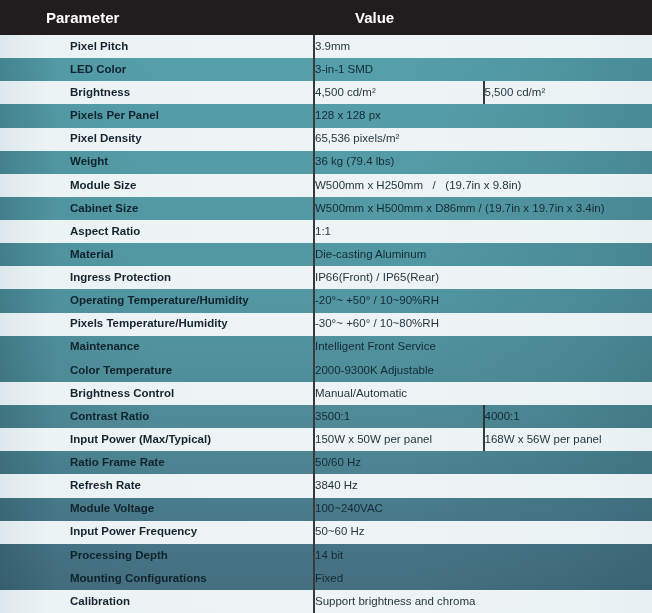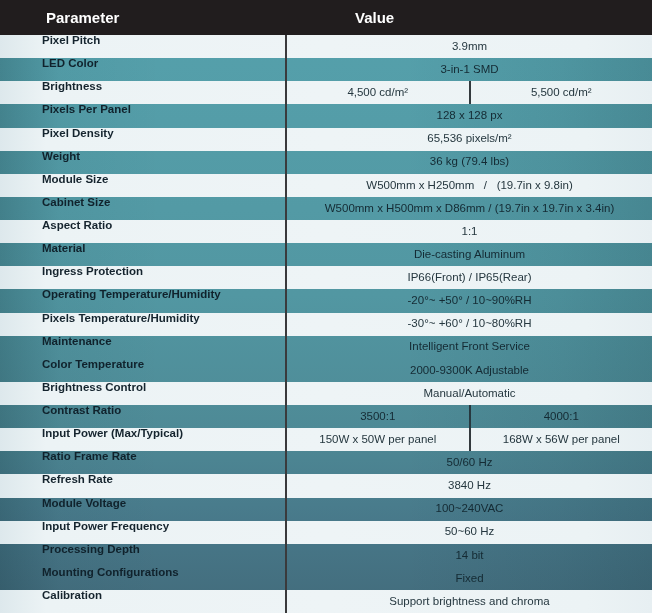--- a/index.html
+++ b/index.html
@@ -66,41 +66,42 @@
     background-image: linear-gradient(90deg,
       #dde8ec 0%, #ecf3f5 7%, #eef4f6 50%, #ecf3f5 90%, #e7eff2 100%);
   }
   .row.teal { background: transparent; }
 
   .param-cell {
     width: 287px;
     flex: 0 0 287px;
     border-right: 2px solid #3a3a3c;
     display: flex;
+    align-items: center;
     padding-left: 42px;
+    margin-left: 28px;
   }
   .param-label {
     font-weight: bold;
     font-size: 11.5px;
     color: #15242e;
     white-space: pre;
     line-height: 1;
   }
   .row.teal .param-label { color: #10222c; }
 
   .value-cell {
     flex: 1 1 auto;
     display: flex;
     align-items: stretch;
   }
   .value-half {
     flex: 1 1 0;
     display: flex;
     align-items: center;
-    justify-content: center;
     border-radius: 10px;
   }
   .value-text {
     font-size: 11.5px;
     color: #25373f;
     white-space: pre;
     line-height: 1;
   }
   .row.teal .value-text { color: #142a33; }
 

